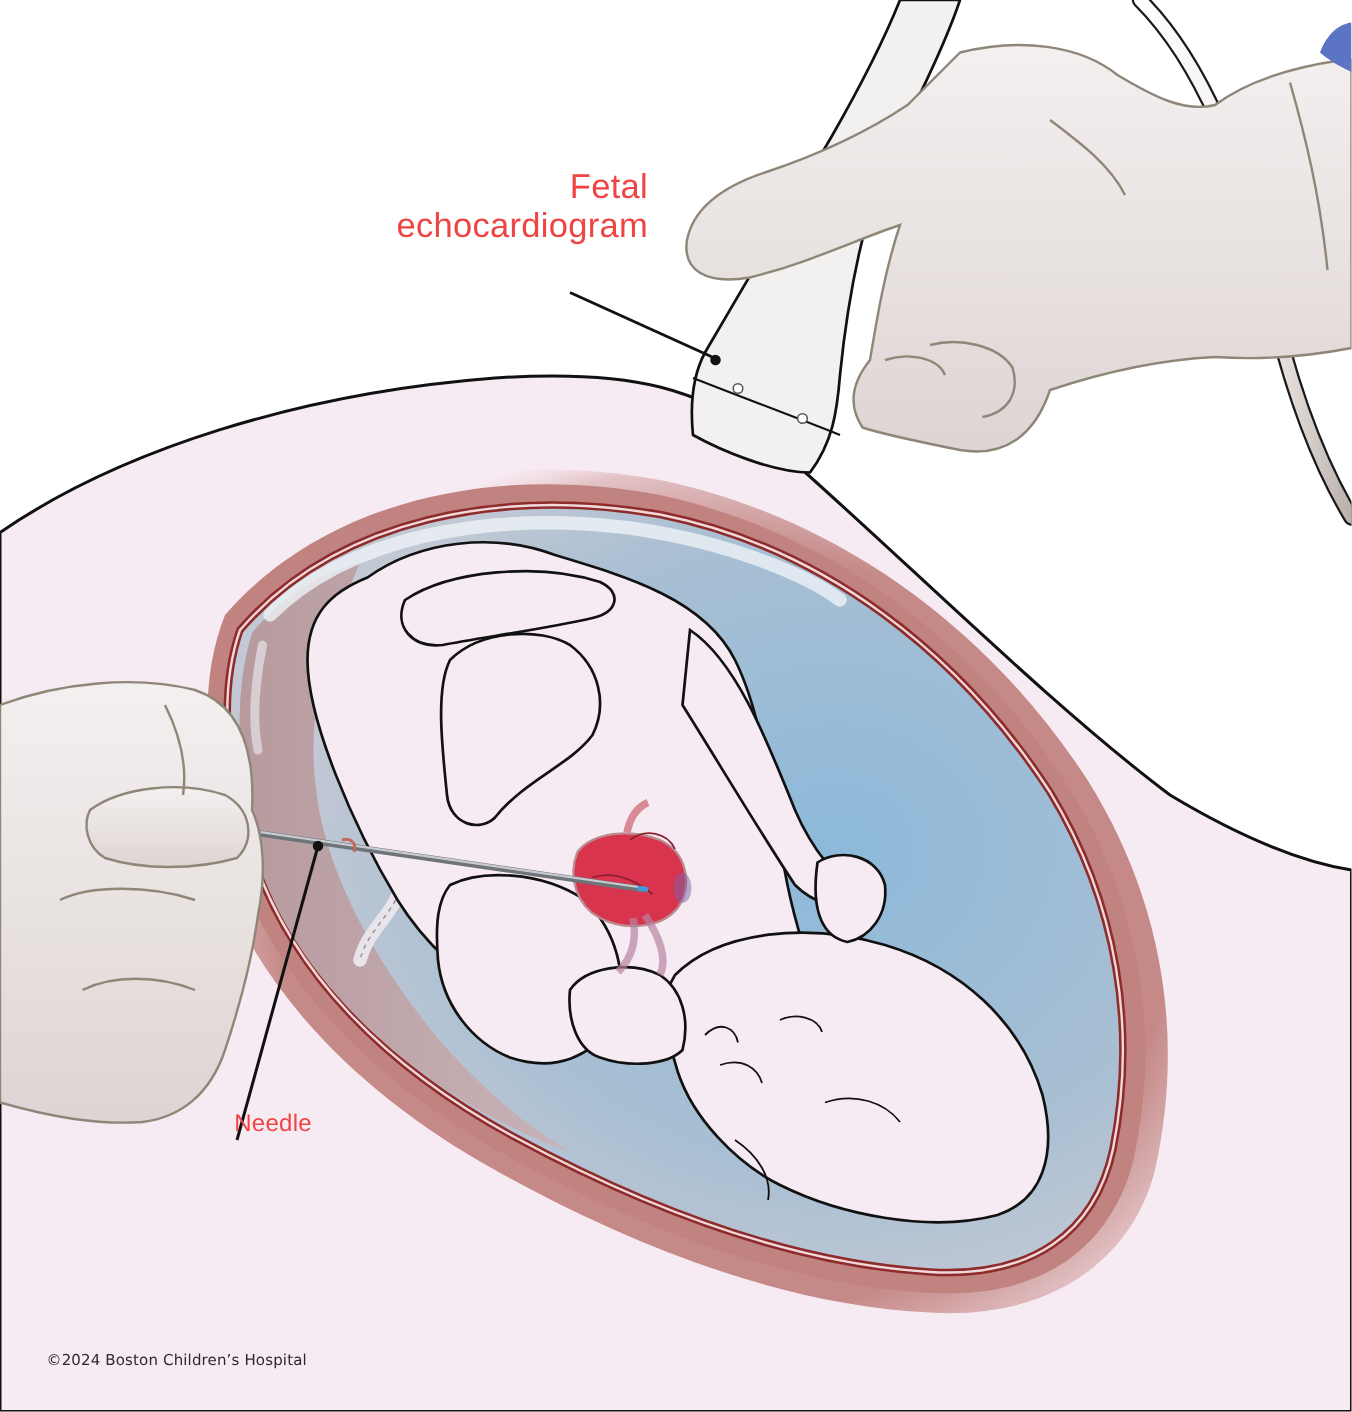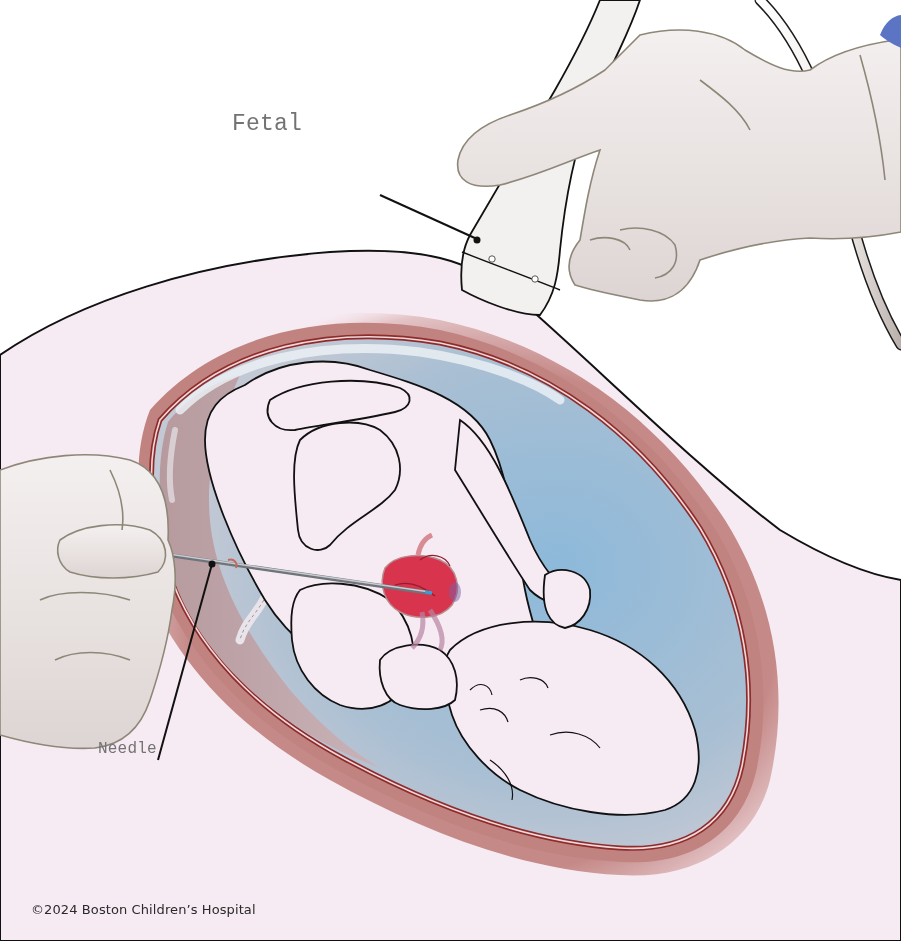--- a/index.html
+++ b/index.html
@@ -16,45 +16,45 @@
     }
     #illustration {
       position: absolute;
       left: 0;
       top: 0;
       width: 901px;
       height: 941px;
     }
     .label {
       position: absolute;
-      color: #737373;
-      font-family: Liberation Mono, monospace;
+      color: #ef4444;
+      font-family: Liberation Sans, sans-serif;
       font-weight: 300;
-      text-align: left;
+      text-align: right;
       line-height: 1.12;
       letter-spacing: 0.2px;
     }
     #label-transducer {
       left: 232px;
       top: 112px;
       width: 200px;
       font-size: 23px;
     }
     #label-transducer span { display: block; }
     #label-needle {
       left: 98px;
       top: 741px;
       width: 110px;
       font-size: 16px;
     }
     #copyright {
       position: absolute;
       left: 31px;
       top: 902px;
-      font-size: 13px;
+      font-size: 10px;
       color: #2a2a2a;
       font-family: "DejaVu Sans", "Liberation Sans", sans-serif;
       letter-spacing: 0.1px;
     }
   </style>
 </head>
 <body>
 
 <svg id="illustration" viewBox="0 0 901 941" xmlns="http://www.w3.org/2000/svg">
   <defs>
@@ -214,17 +214,18 @@
 
   <line x1="380" y1="195" x2="477" y2="239" stroke="#111" stroke-width="2"></line>
   <circle cx="477" cy="240" r="3.5" fill="#111"></circle>
 
   <line x1="212" y1="564" x2="158" y2="760" stroke="#111" stroke-width="2"></line>
   <circle cx="212" cy="564" r="3.5" fill="#111"></circle>
 </svg>
 
 <div id="label-transducer" class="label">
   <span>Fetal</span>
+  <span>echocardiogram</span>
 </div>
 
 <div id="label-needle" class="label">Needle</div>
 
 <div id="copyright">©2024 Boston Children’s Hospital</div>
 
 </body></html>

